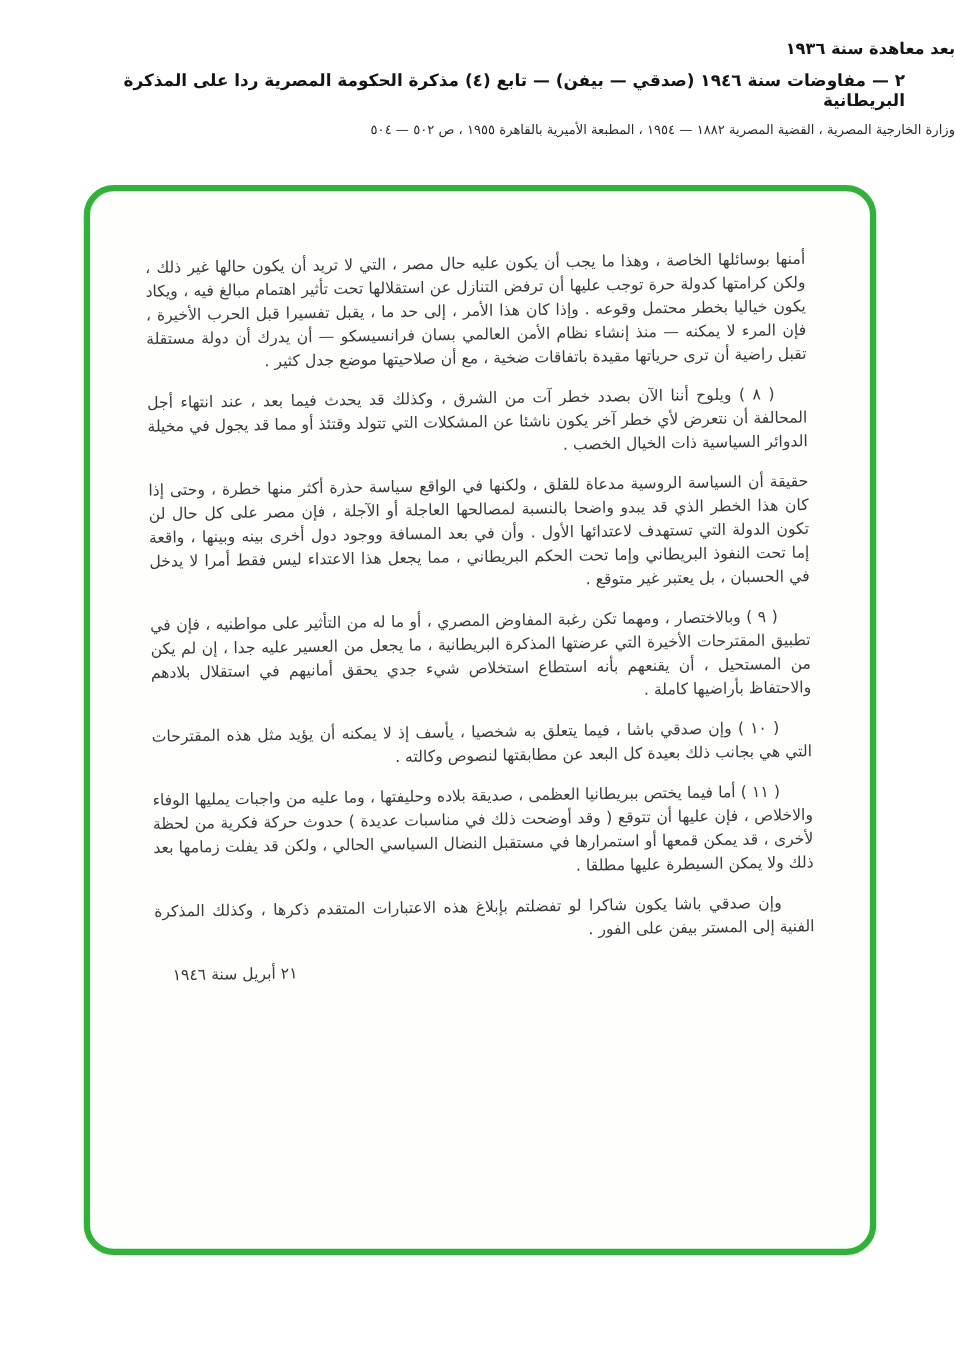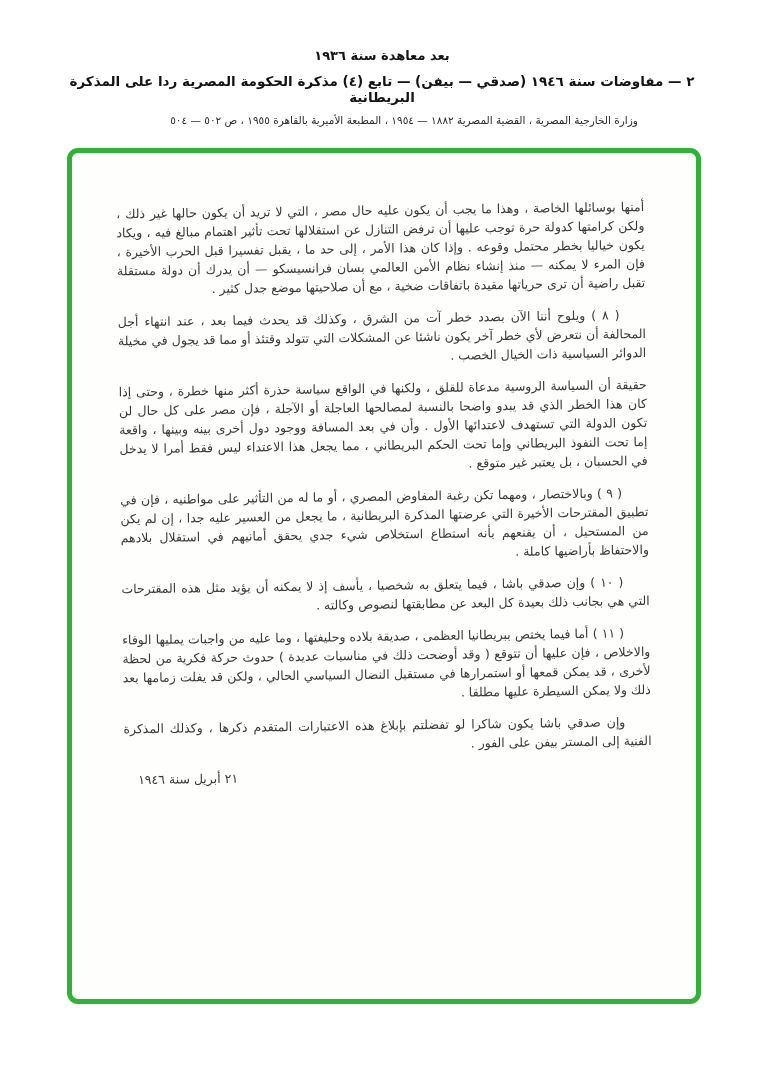--- a/index.html
+++ b/index.html
@@ -6,21 +6,21 @@
   html, body {
     width:764px; height:1082px;
     background:#ffffff;
     font-family:"DejaVu Sans", sans-serif;
     direction:rtl;
     overflow:hidden;
   }
   .page { position:relative; width:764px; height:1082px; background:#ffffff; }
 
   
-  .doc-header { text-align:center; padding-top:48px; color:#141414; }
+  .doc-header { padding-top:32px; color:#141414; }
   .h-era   { font-size:13px; font-weight:bold; letter-spacing:.5px; }
   .h-title { font-size:13.5px; font-weight:bold; margin-top:10px; padding:0 40px; }
   .h-src   { font-size:10.5px; margin-top:9px; color:#2a2a2a;margin-left:44px; }
 
   
   .scan-frame {
     position:absolute; left:67px; top:148px;
     width:634px; height:856px;
     border:5px solid #2eb435;
     border-radius:11px;
@@ -50,21 +50,21 @@
 <body>
 
 <div class="page">
 
   <header class="doc-header" style="color: rgb(20, 20, 20);">
     <div class="h-era">بعد معاهدة سنة ١٩٣٦</div>
     <div class="h-title">٢ — مفاوضات سنة ١٩٤٦ (صدقي — بيفن) — تابع (٤) مذكرة الحكومة المصرية ردا على المذكرة البريطانية</div>
     <div class="h-src">وزارة الخارجية المصرية ، القضية المصرية ١٨٨٢ — ١٩٥٤ ، المطبعة الأميرية بالقاهرة ١٩٥٥ ، ص ٥٠٢ — ٥٠٤</div>
   </header>
 
-  <div class="scan-frame" style="border-color: rgb(46, 180, 53);">
+  <div class="scan-frame" style="border-color: rgb(46, 180, 53); border-radius: 24px;">
     <div class="scan-content" style="color: rgb(58, 58, 58);">
 
       <p class="para">أمنها بوسائلها الخاصة ، وهذا ما يجب أن يكون عليه حال مصر ، التي لا تريد أن يكون حالها غير ذلك ، ولكن كرامتها كدولة حرة توجب عليها أن ترفض التنازل عن استقلالها تحت تأثير اهتمام مبالغ فيه ، ويكاد يكون خياليا بخطر محتمل وقوعه . وإذا كان هذا الأمر ، إلى حد ما ، يقبل تفسيرا قبل الحرب الأخيرة ، فإن المرء لا يمكنه — منذ إنشاء نظام الأمن العالمي بسان فرانسيسكو — أن يدرك أن دولة مستقلة تقبل راضية أن ترى حرياتها مقيدة باتفاقات ضخية ، مع أن صلاحيتها موضع جدل كثير .</p>
 
       <p class="para indent">( ٨ ) ويلوح أننا الآن بصدد خطر آت من الشرق ، وكذلك قد يحدث فيما بعد ، عند انتهاء أجل المحالفة أن نتعرض لأي خطر آخر يكون ناشئا عن المشكلات التي تتولد وقتئذ أو مما قد يجول في مخيلة الدوائر السياسية ذات الخيال الخصب .</p>
 
       <p class="para">حقيقة أن السياسة الروسية مدعاة للقلق ، ولكنها في الواقع سياسة حذرة أكثر منها خطرة ، وحتى إذا كان هذا الخطر الذي قد يبدو واضحا بالنسبة لمصالحها العاجلة أو الآجلة ، فإن مصر على كل حال لن تكون الدولة التي تستهدف لاعتدائها الأول . وأن في بعد المسافة ووجود دول أخرى بينه وبينها ، واقعة إما تحت النفوذ البريطاني وإما تحت الحكم البريطاني ، مما يجعل هذا الاعتداء ليس فقط أمرا لا يدخل في الحسبان ، بل يعتبر غير متوقع .</p>
 
       <p class="para indent">( ٩ ) وبالاختصار ، ومهما تكن رغبة المفاوض المصري ، أو ما له من التأثير على مواطنيه ، فإن في تطبيق المقترحات الأخيرة التي عرضتها المذكرة البريطانية ، ما يجعل من العسير عليه جدا ، إن لم يكن من المستحيل ، أن يقنعهم بأنه استطاع استخلاص شيء جدي يحقق أمانيهم في استقلال بلادهم والاحتفاظ بأراضيها كاملة .</p>
 

